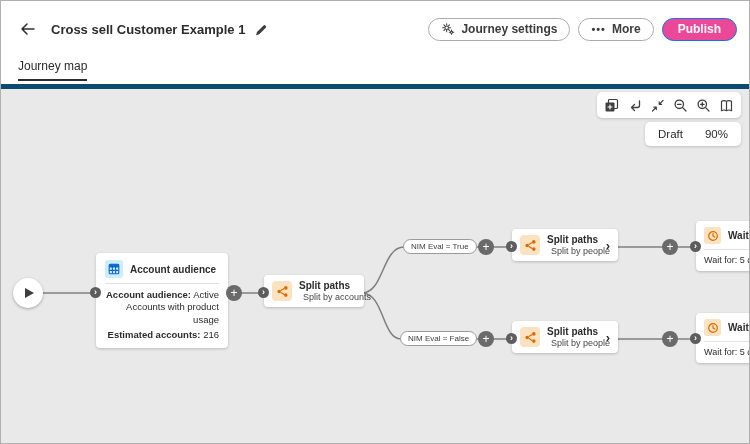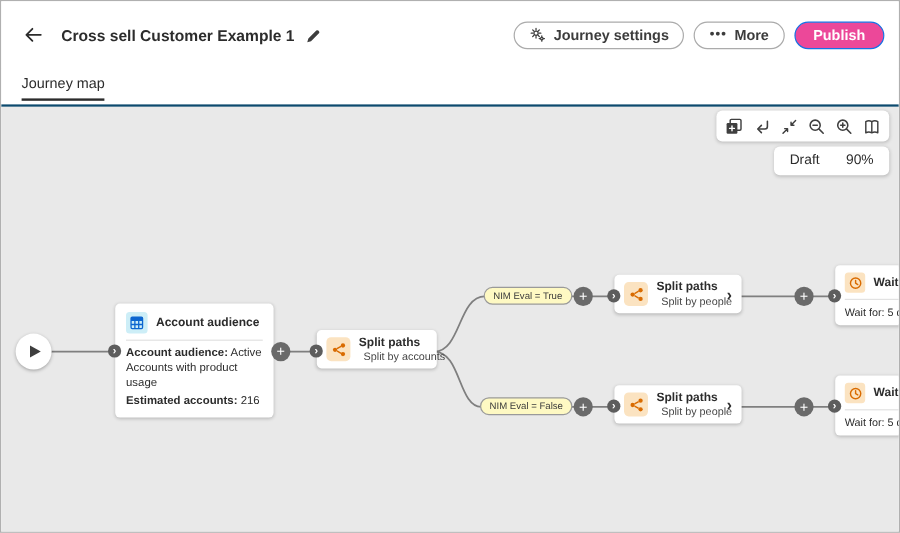--- a/index.html
+++ b/index.html
@@ -25,58 +25,58 @@
                   font-size:9px; font-weight:700; display:flex; align-items:center; justify-content:center; }
   .hdr-right { display:flex; align-items:center; gap:8px; }
   .btn { height:23px; display:inline-flex; align-items:center; gap:6px; padding:0 12px;
          border:1px solid #ababab; border-radius:15px; background:#fff; font-size:12px;
          font-weight:600; color:#3c3c3c; cursor:pointer; white-space:nowrap; }
   .btn-primary { background:#ec4899; border-color:#1473e6; color:#fff; padding:0 15px; }
   .more-dots { font-size:11px; letter-spacing:1px; color:#3c3c3c; }
 
   
   .tabs { height:32px; padding:0 17px; display:flex; align-items:flex-end; background:#fff;
-          border-bottom:2px solid #0c4a6e; }
+          border-bottom:5px solid #0c4a6e; }
   .tab { font-size:12px; color:#2c2c2c; padding-bottom:6px; border-bottom:2px solid #2c2c2c;
          margin-bottom:3px; cursor:pointer; }
 
   
   .canvas { position:absolute; top:88px; left:0; right:0; bottom:0; background:#e9e9e9; overflow:hidden; }
   .wires { position:absolute; inset:0; }
 
   .card { position:absolute; background:#fff; border-radius:4px;
           box-shadow:0 1px 3px rgba(0,0,0,.2); }
   .card-head { display:flex; align-items:center; gap:7px; }
   .icon-sq { flex:none; display:flex; align-items:center; justify-content:center; border-radius:3px; }
   .icon-blue  { width:18px; height:18px; background:#cdeef7; }
   .icon-orange{ width:20px; height:20px; background:#fbe3c1; border-radius:4px; }
   .icon-orange-sm{ width:17px; height:17px; background:#fbe3c1; }
   .card-title { font-size:10px; font-weight:700; color:#2c2c2c; }
   .card-div { border-top:1px solid #e2e2e2; margin:5px 0; }
 
-  .audience-card { left:95px; top:164px; width:132px; padding:7px 9px; }
+  .audience-card { left:95px; top:164px; width:132px; padding:7px 9px;text-align:right; }
   .aud-body { font-size:9.5px; line-height:1.3; color:#2c2c2c; }
   .aud-est { margin-top:3px; }
 
   .split-card { left:263px; top:186px; width:100px; padding:5px 8px;
                 display:flex; align-items:center; gap:7px; }
   .split-col { display:flex; flex-direction:column; gap:1px; min-width:0; }
   .sub-row { display:flex; align-items:center; gap:4px; font-size:9px; color:#464646; white-space:nowrap; }
 
   .group-card { left:511px; width:106px; padding:5px 8px; display:flex; align-items:center; gap:7px; }
   .group-top { top:140px; } .group-bottom { top:232px; }
   .group-card::after { content:""; position:absolute; left:5px; right:5px; bottom:-4px; height:8px;
                        background:#fff; border-radius:0 0 4px 4px; box-shadow:0 1px 2px rgba(0,0,0,.2); z-index:-1; }
   .expand-chevron { margin-left:auto; font-size:13px; font-weight:700; color:#2c2c2c; line-height:1; cursor:pointer; }
 
   .wait-card { left:695px; width:78px; padding:6px 8px; }
   .wait-top { top:132px; } .wait-bottom { top:224px; }
   .wait-body { font-size:9px; color:#2c2c2c; white-space:nowrap; }
 
-  .pill { position:absolute; font-size:8px; color:#3c3c3c; background:#fef9c3;
+  .pill { position:absolute; font-size:8px; color:#3c3c3c; background:#ffffff;
           border:1px solid #9a9a9a; border-radius:8px; padding:2px 7px; white-space:nowrap; cursor:pointer; }
   .pill-true { left:402px; top:150px; } .pill-false { left:399px; top:242px;text-align:center; }
 
   .start-node { position:absolute; left:12px; top:189px; width:30px; height:30px; border-radius:50%;
                 background:#fff; box-shadow:0 1px 3px rgba(0,0,0,.3); display:flex; align-items:center;
                 justify-content:center; cursor:pointer; }
   .play-tri { width:0; height:0; border-left:9px solid #3e3e3e; border-top:5.5px solid transparent;
               border-bottom:5.5px solid transparent; margin-left:3px; }
 
   .plus-node { position:absolute; width:16px; height:16px; border-radius:50%; background:#6a6a6a;

